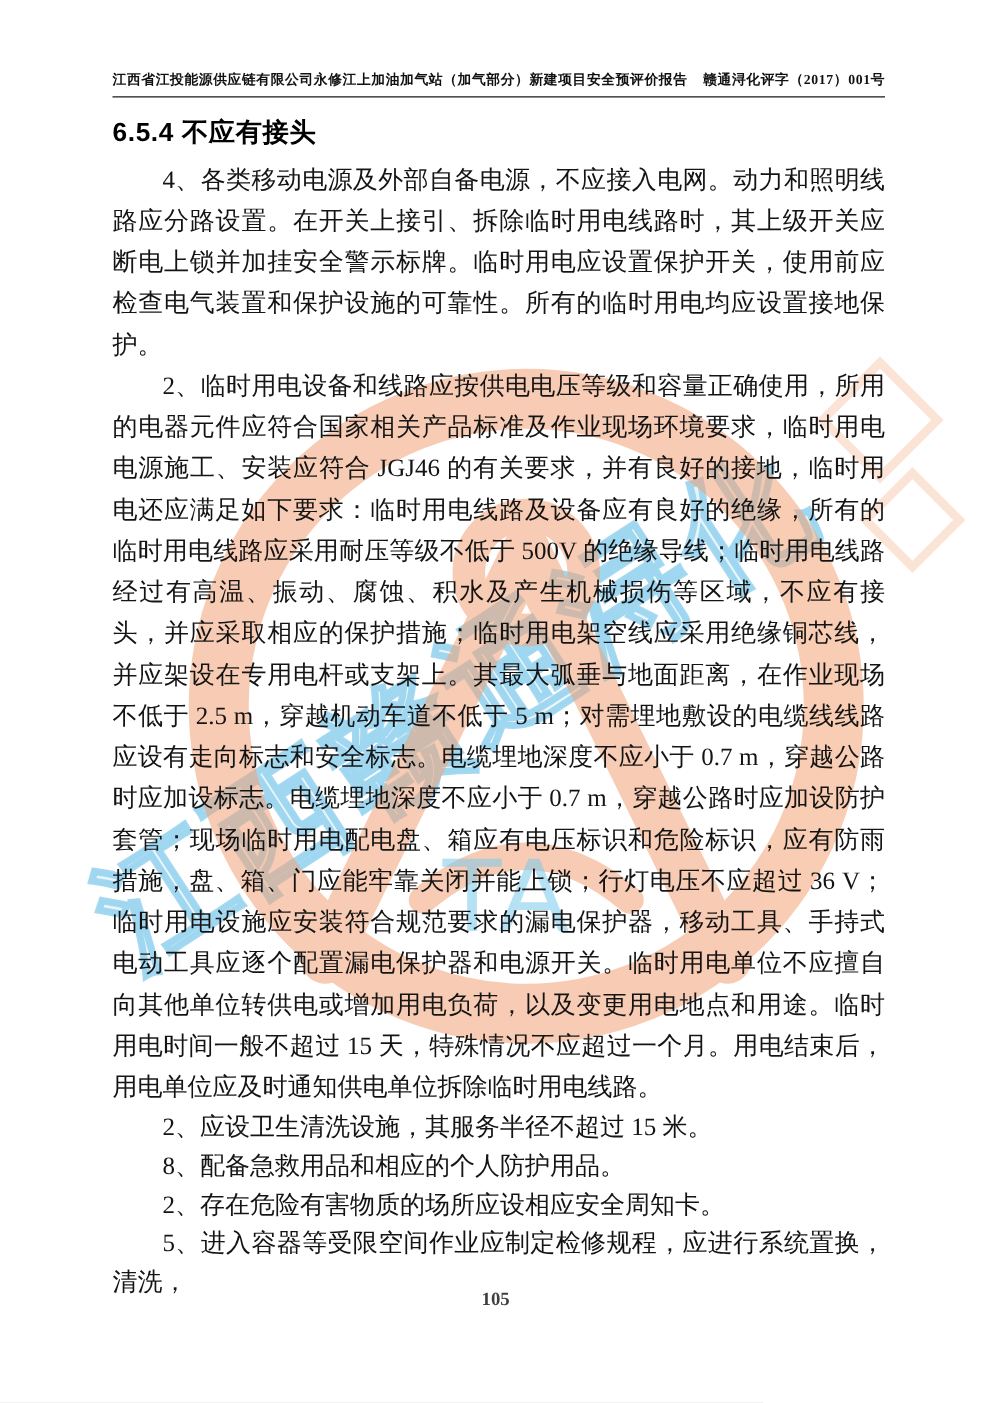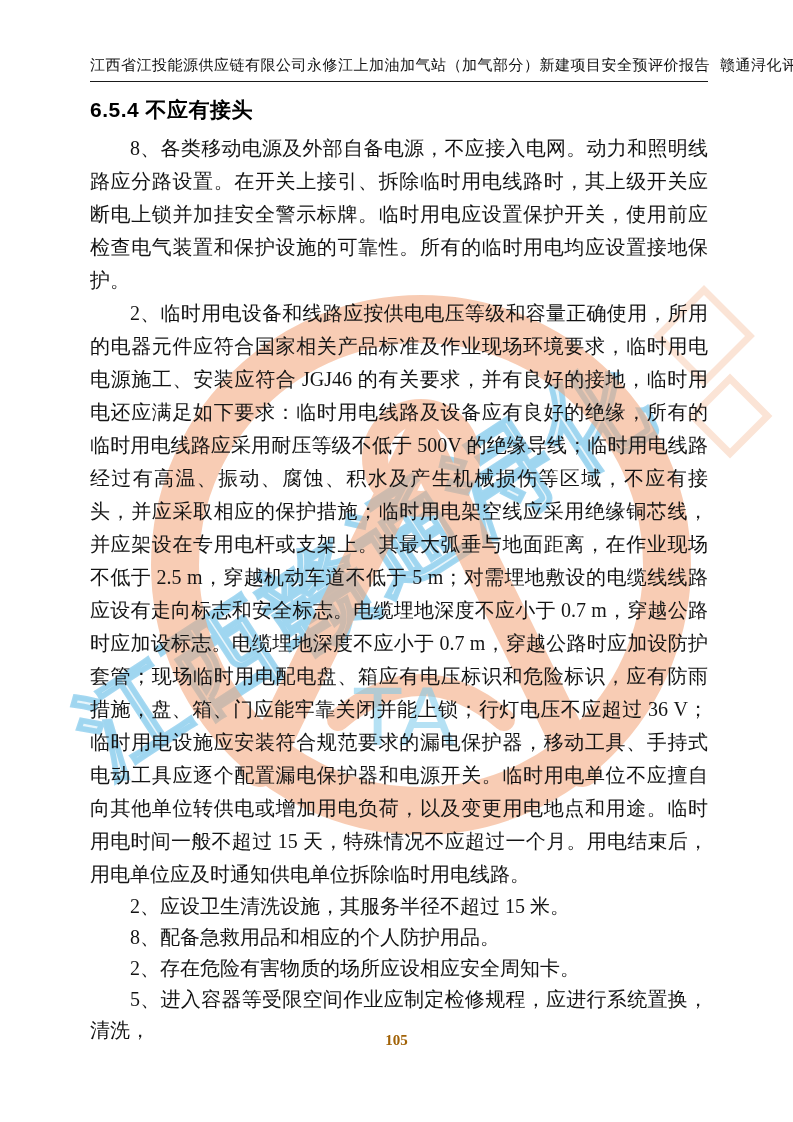--- a/index.html
+++ b/index.html
@@ -29,38 +29,39 @@
     color:rgba(120,200,235,0.55);
     font-family:"Liberation Sans","DejaVu Sans",sans-serif;
   }
   .wm-diamond{position:absolute;border:7px solid rgba(243,164,119,0.30);transform:rotate(45deg);}
   .wm-d1{left:668px;top:300px;width:58px;height:58px;}
   .wm-d2{left:700px;top:386px;width:46px;height:46px;}
   
   .content{position:absolute;left:90px;top:56px;width:618px;z-index:1;}
   .doc-header{
     display:flex;justify-content:space-between;align-items:flex-end;gap:10px;
-    font-size:15px;letter-spacing:0.5px;color:#111;
+    font-size:11px;letter-spacing:0.5px;color:#111;
     padding-bottom:6px;border-bottom:1.6px solid #1a1a1a;
     white-space:nowrap;
+    font-weight:bold;
   }
   h1.sec{font-size:21px;font-weight:bold;margin:14px 0 8px 0;letter-spacing:0.5px;
     font-family:"Liberation Sans","DejaVu Sans",sans-serif;color:#000;}
   h2.sec{font-size:20px;font-weight:bold;margin:16px 0 6px 0;letter-spacing:1px;color:#000;}
   p.body{
     font-size:20px;line-height:33px;margin:0;
     text-align:justify;text-indent:2em;color:#141414;
   }
   p.item{
     font-size:20px;line-height:31px;margin:0;
     text-align:justify;text-indent:2em;color:#141414;
   }
   .page-number{
     position:absolute;left:0;right:0;top:1032px;z-index:1;
-    text-align:center;font-size:15px;font-weight:bold;color:#a16207;
+    text-align:center;font-size:15px;font-weight:bold;color:#404040;
     font-family:"Liberation Serif","DejaVu Serif",serif;
   }
 </style>
 </head>
 <body>
 
 <div class="page">
 
   <div class="wm-layer">
     <div class="wm-company">江西赣通浔化</div>
@@ -78,21 +79,21 @@
 
   <div class="content">
 
     <div class="doc-header">
       <span>江西省江投能源供应链有限公司永修江上加油加气站（加气部分）新建项目安全预评价报告</span>
       <span>赣通浔化评字（2017）001号</span>
     </div>
 
     <h1 class="sec">6.5.4 不应有接头</h1>
 
-    <p class="body">8、各类移动电源及外部自备电源，不应接入电网。动力和照明线路应分路设置。在开关上接引、拆除临时用电线路时，其上级开关应断电上锁并加挂安全警示标牌。临时用电应设置保护开关，使用前应检查电气装置和保护设施的可靠性。所有的临时用电均应设置接地保护。</p>
+    <p class="body">4、各类移动电源及外部自备电源，不应接入电网。动力和照明线路应分路设置。在开关上接引、拆除临时用电线路时，其上级开关应断电上锁并加挂安全警示标牌。临时用电应设置保护开关，使用前应检查电气装置和保护设施的可靠性。所有的临时用电均应设置接地保护。</p>
     <p class="body">2、临时用电设备和线路应按供电电压等级和容量正确使用，所用的电器元件应符合国家相关产品标准及作业现场环境要求，临时用电电源施工、安装应符合 JGJ46 的有关要求，并有良好的接地，临时用电还应满足如下要求：临时用电线路及设备应有良好的绝缘，所有的临时用电线路应采用耐压等级不低于 500V 的绝缘导线；临时用电线路经过有高温、振动、腐蚀、积水及产生机械损伤等区域，不应有接头，并应采取相应的保护措施；临时用电架空线应采用绝缘铜芯线，并应架设在专用电杆或支架上。其最大弧垂与地面距离，在作业现场不低于 2.5 m，穿越机动车道不低于 5 m；对需埋地敷设的电缆线线路应设有走向标志和安全标志。电缆埋地深度不应小于 0.7 m，穿越公路时应加设标志。电缆埋地深度不应小于 0.7 m，穿越公路时应加设防护套管；现场临时用电配电盘、箱应有电压标识和危险标识，应有防雨措施，盘、箱、门应能牢靠关闭并能上锁；行灯电压不应超过 36 V；临时用电设施应安装符合规范要求的漏电保护器，移动工具、手持式电动工具应逐个配置漏电保护器和电源开关。临时用电单位不应擅自向其他单位转供电或增加用电负荷，以及变更用电地点和用途。临时用电时间一般不超过 15 天，特殊情况不应超过一个月。用电结束后，用电单位应及时通知供电单位拆除临时用电线路。</p>
 
 
     <p class="item">2、应设卫生清洗设施，其服务半径不超过 15 米。</p>
     <p class="item">8、配备急救用品和相应的个人防护用品。</p>
     <p class="item">2、存在危险有害物质的场所应设相应安全周知卡。</p>
     <p class="item">5、进入容器等受限空间作业应制定检修规程，应进行系统置换，清洗，</p>
 
   </div>
 

